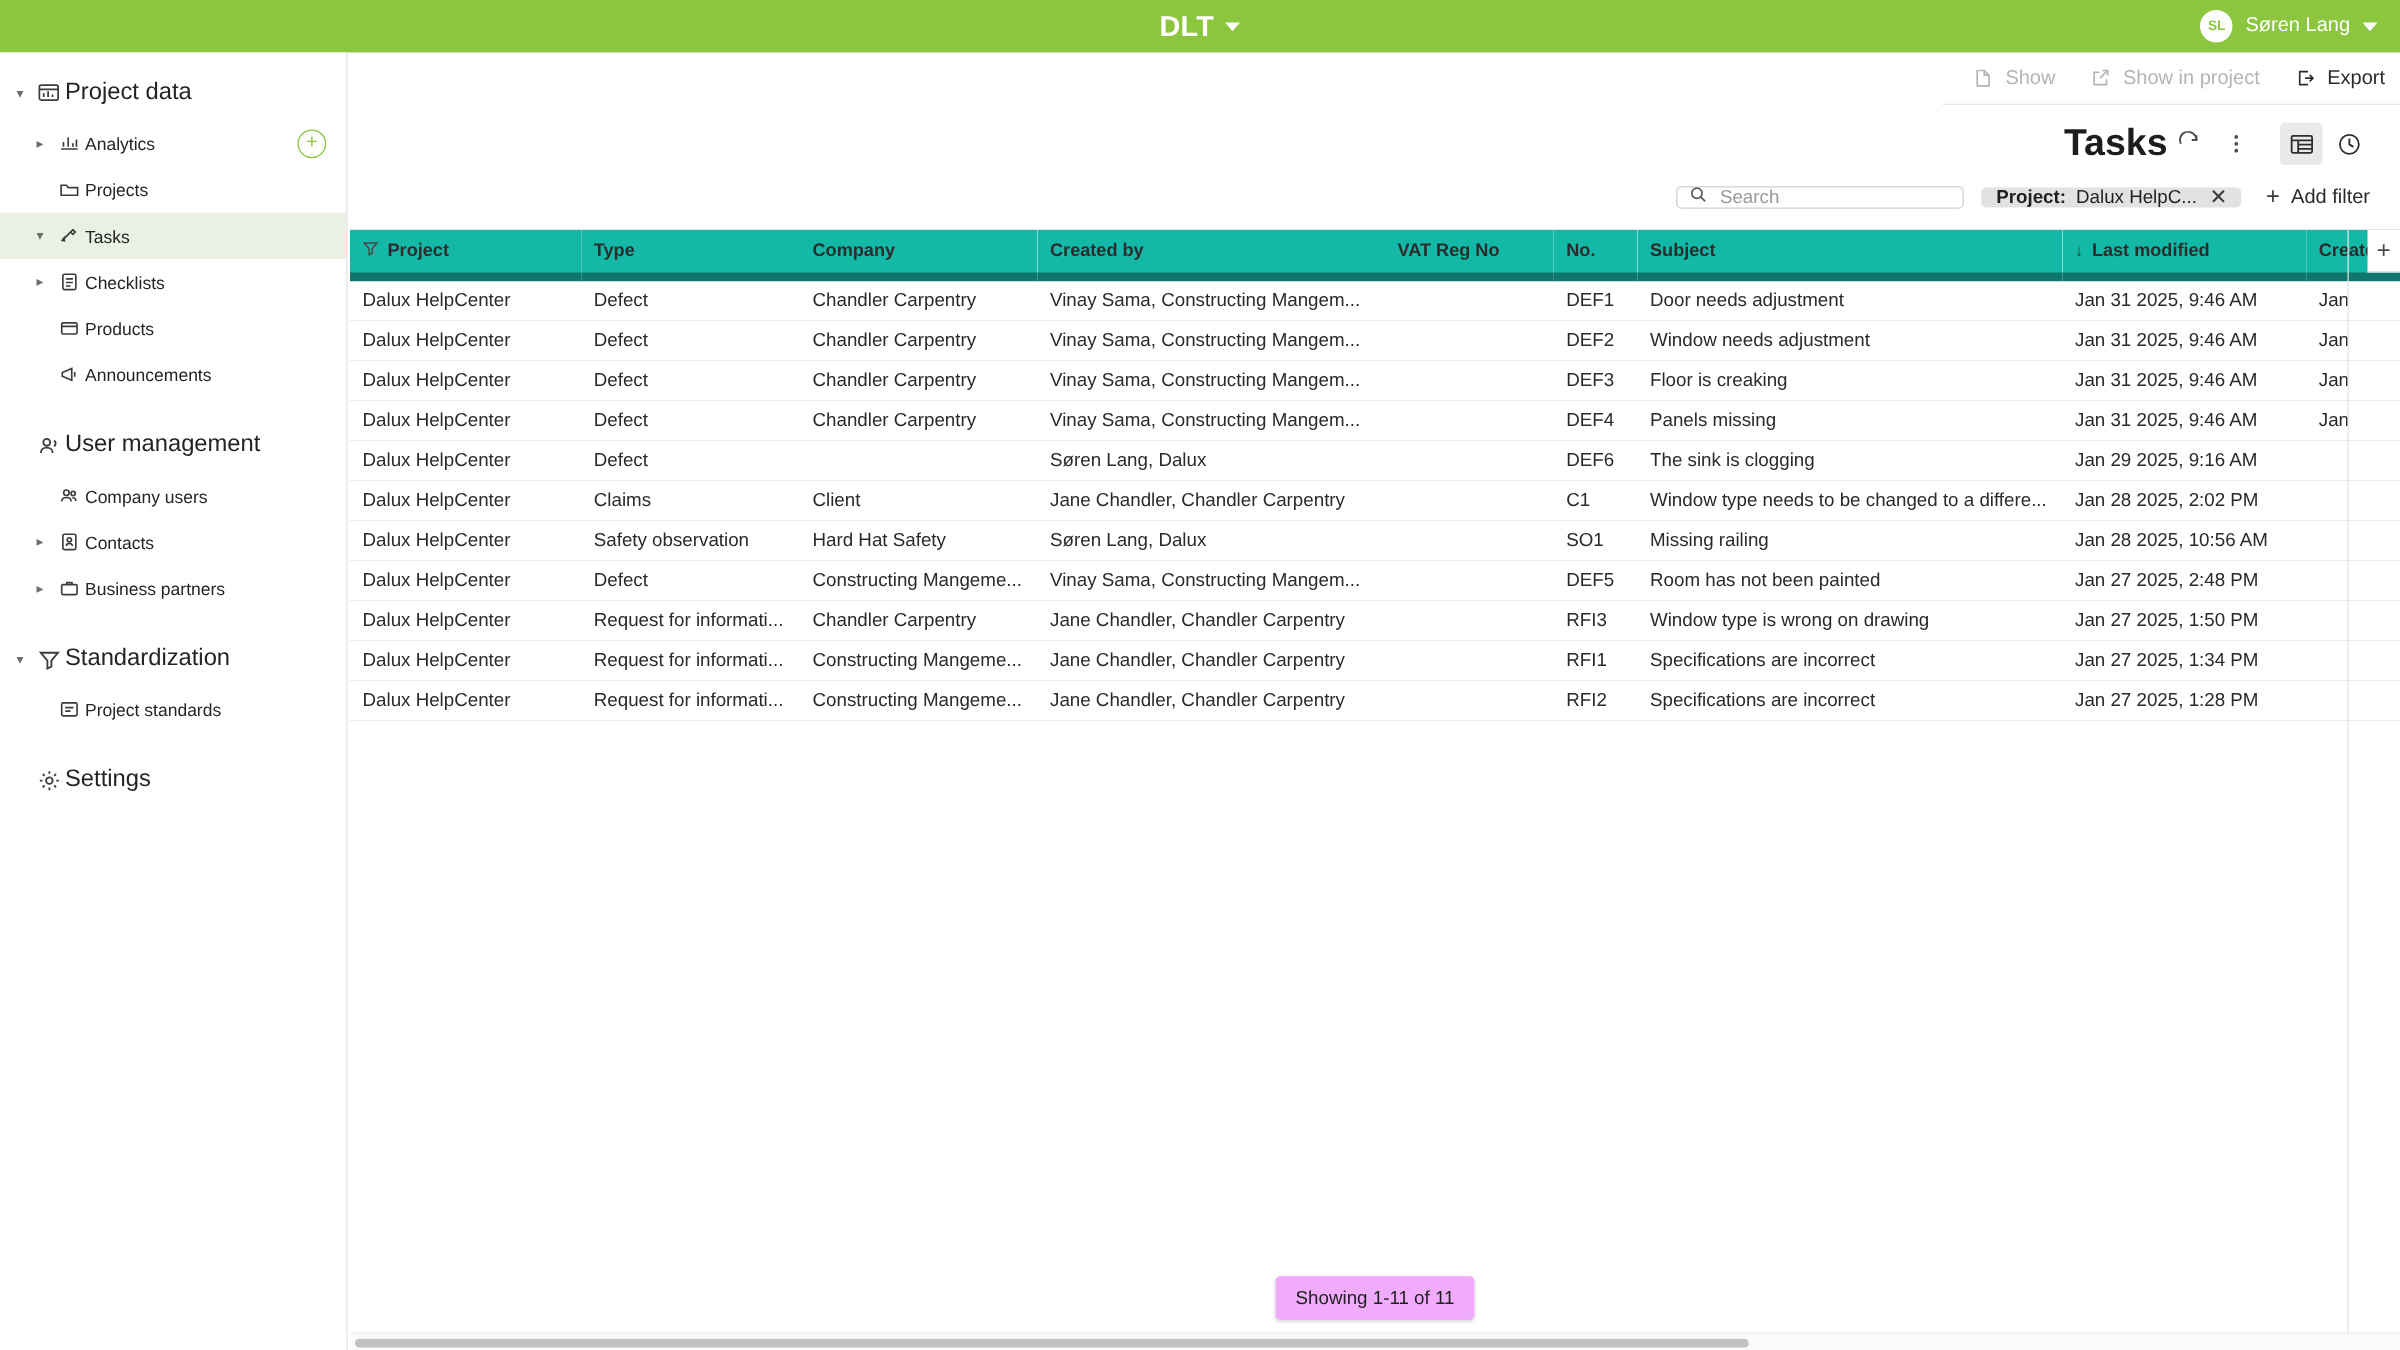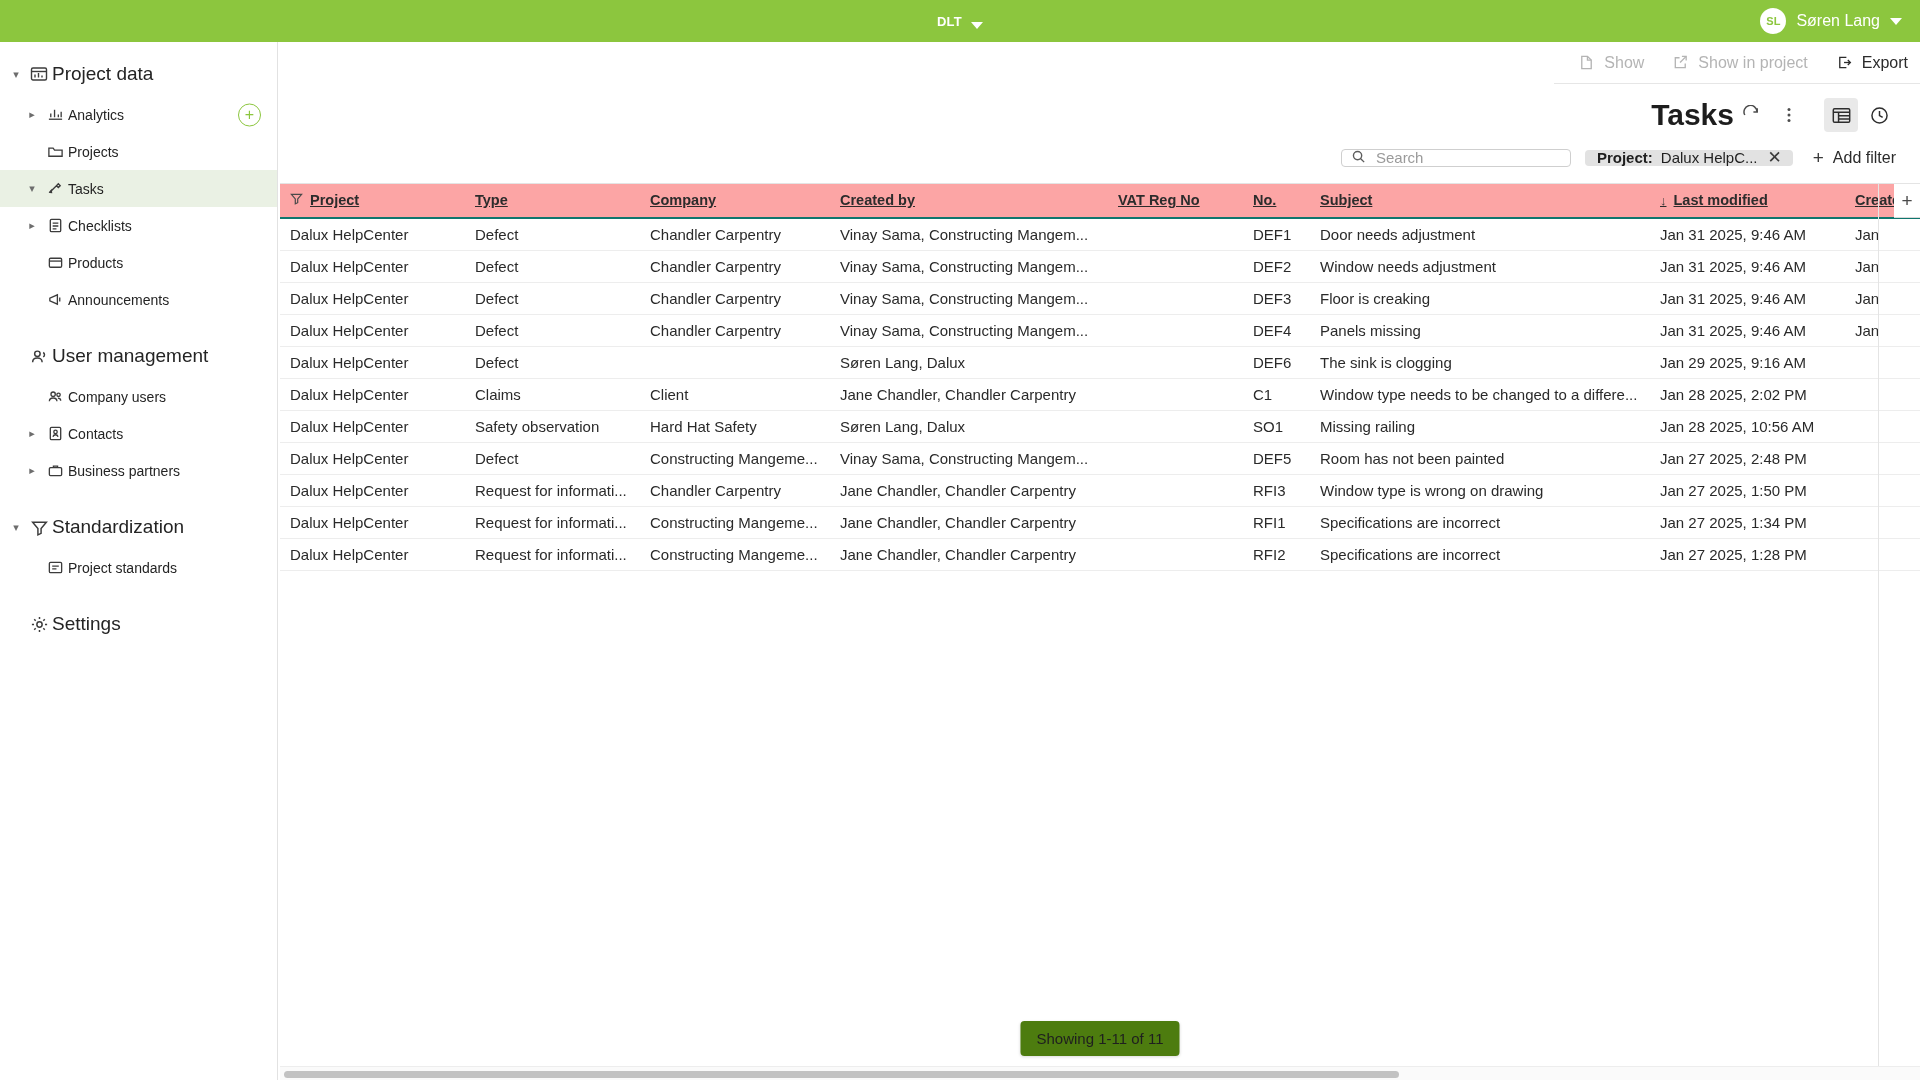--- a/index.html
+++ b/index.html
@@ -15,21 +15,21 @@
   .app { width: 1920px; height: 1080px; display: flex; flex-direction: column; }
 
   
   .topbar {
     height: 42px; flex: 0 0 42px;
     background: #8cc63e;
     display: flex; align-items: center; justify-content: center;
     position: relative;
     color: #ffffff;
   }
-  .topbar-center { display: flex; align-items: flex-end; gap: 9px; font-size: 13px; font-weight: bold; letter-spacing: .3px; }
+  .topbar-center { display: flex; align-items: center; gap: 9px; font-size: 23px; font-weight: bold; letter-spacing: .3px; }
   .caret-down {
     width: 0; height: 0;
     border-left: 6px solid transparent;
     border-right: 6px solid transparent;
     border-top: 7px solid #ffffff;
   }
   .topbar-right {
     position: absolute; right: 18px; top: 0; height: 42px;
     display: flex; align-items: center; gap: 10px;
   }
@@ -150,22 +150,22 @@
   }
   .plus-glyph { font-size: 19px; line-height: 1; color: #3a3a3a; }
 
   
   .table-wrap { flex: 1 1 auto; min-height: 0; position: relative; overflow: hidden; }
   table.grid { width: 1640px; border-collapse: collapse; table-layout: fixed; }
   table.grid th {
     text-align: left; font-size: 14.5px; font-weight: bold; color: #2c2c2c;
     padding: 8px 8px 9px 10px;
     border-top: 1px solid #e4e4e4;
-    border-bottom: 2px solid #0f766e;
-    background: #fca5a5; white-space: nowrap; overflow: hidden; text-decoration: underline;
+    border-bottom: 7px solid #0f766e;
+    background: #14b8a6; white-space: nowrap; overflow: hidden;
   }
   table.grid td {
     font-size: 15px; color: #2a2a2a;
     padding: 7px 8px 7px 10px;
     border-bottom: 1px solid #ededed;
     white-space: nowrap; overflow: hidden; text-overflow: ellipsis;
   }
   .th-inner { display: flex; align-items: center; gap: 7px; }
   .sort-arrow { color: #3a3a3a; font-size: 13px; }
   .filter-glyph { color: #5a5a5a; }
@@ -177,21 +177,21 @@
     color: #4a4a4a; font-size: 19px;
   }
   .vline {
     position: absolute; top: 0; bottom: 0; width: 1px; background: #e4e4e4;
   }
 
   
   .toast {
     position: absolute; left: 50%; transform: translateX(-50%);
     bottom: 24px;
-    background: #4d7c0f; color: #1f1f1f;
+    background: #f0abfc; color: #1f1f1f;
     border-radius: 4px; padding: 9px 16px; font-size: 15px;
     box-shadow: 0 1px 3px rgba(0,0,0,.14);
   }
   .hscroll {
     position: absolute; left: 0; right: 0; bottom: 0;
     height: 14px; background: #fafafa; border-top: 1px solid #ededed;
   }
   .hscroll .thumb {
     position: absolute; left: 4px; top: 4px;
     width: 1115px; height: 7px; border-radius: 4px; background: #c2c2c2;

